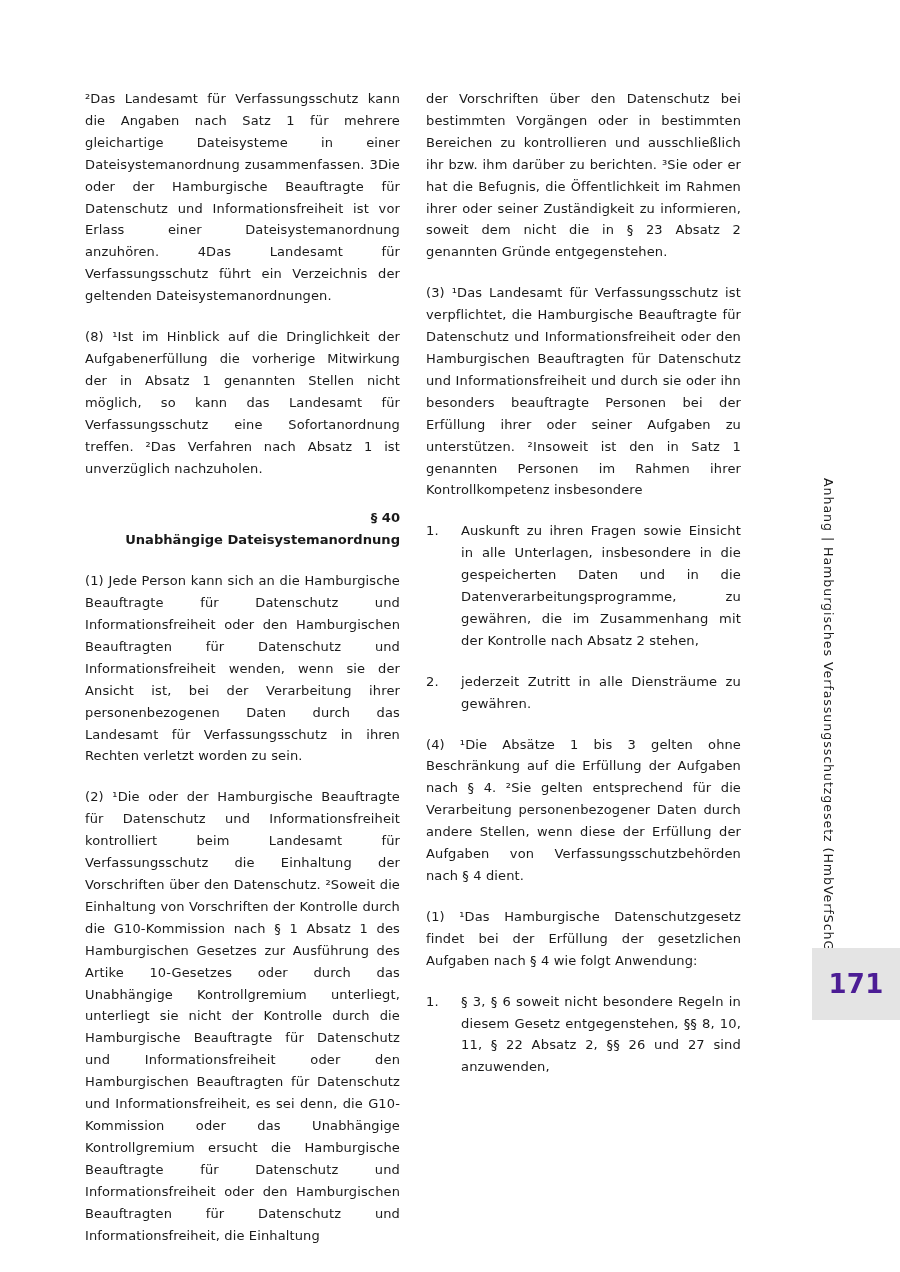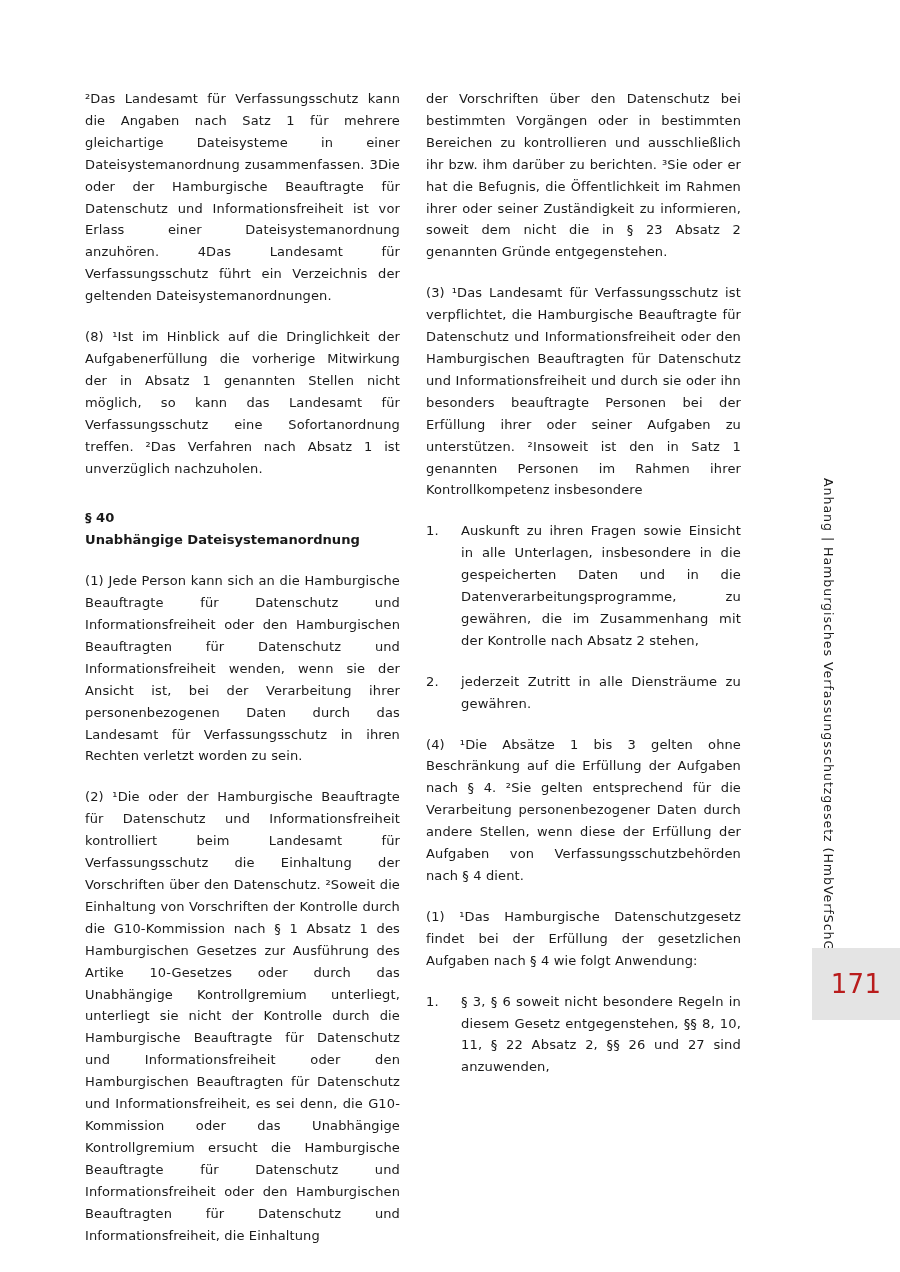--- a/index.html
+++ b/index.html
@@ -42,21 +42,21 @@
     text-align: justify;
     text-justify: inter-word;
     hyphens: manual;
     letter-spacing: 0.01em;
   }
   .para:last-child { margin-bottom: 0; }
 
   
   .heading {
     margin: 28px 0 19px 0;
-    text-align: left;
+    text-align: right;
     font-weight: bold;
     font-size: 13.1px;
     line-height: 21.9px;
   }
   .heading .hnum { display: block; }
   .heading .htitle { display: block; }
 
   
   .list-item {
     position: relative;
@@ -97,23 +97,23 @@
     top: 948px;
     width: 88px;
     height: 72px;
     background: #e4e4e4;
     display: flex;
     align-items: center;
     justify-content: center;
   }
   .page-number-box .pn {
     font-size: 26px;
-    font-weight: normal;
+    font-weight: bold;
     letter-spacing: 0.01em;
-    color: #b91c1c;
+    color: #4c1d95;
   }
 </style>
 </head>
 <body>
 
 <div class="page">
 
   <div class="columns">
 
     <div class="col col-left">

